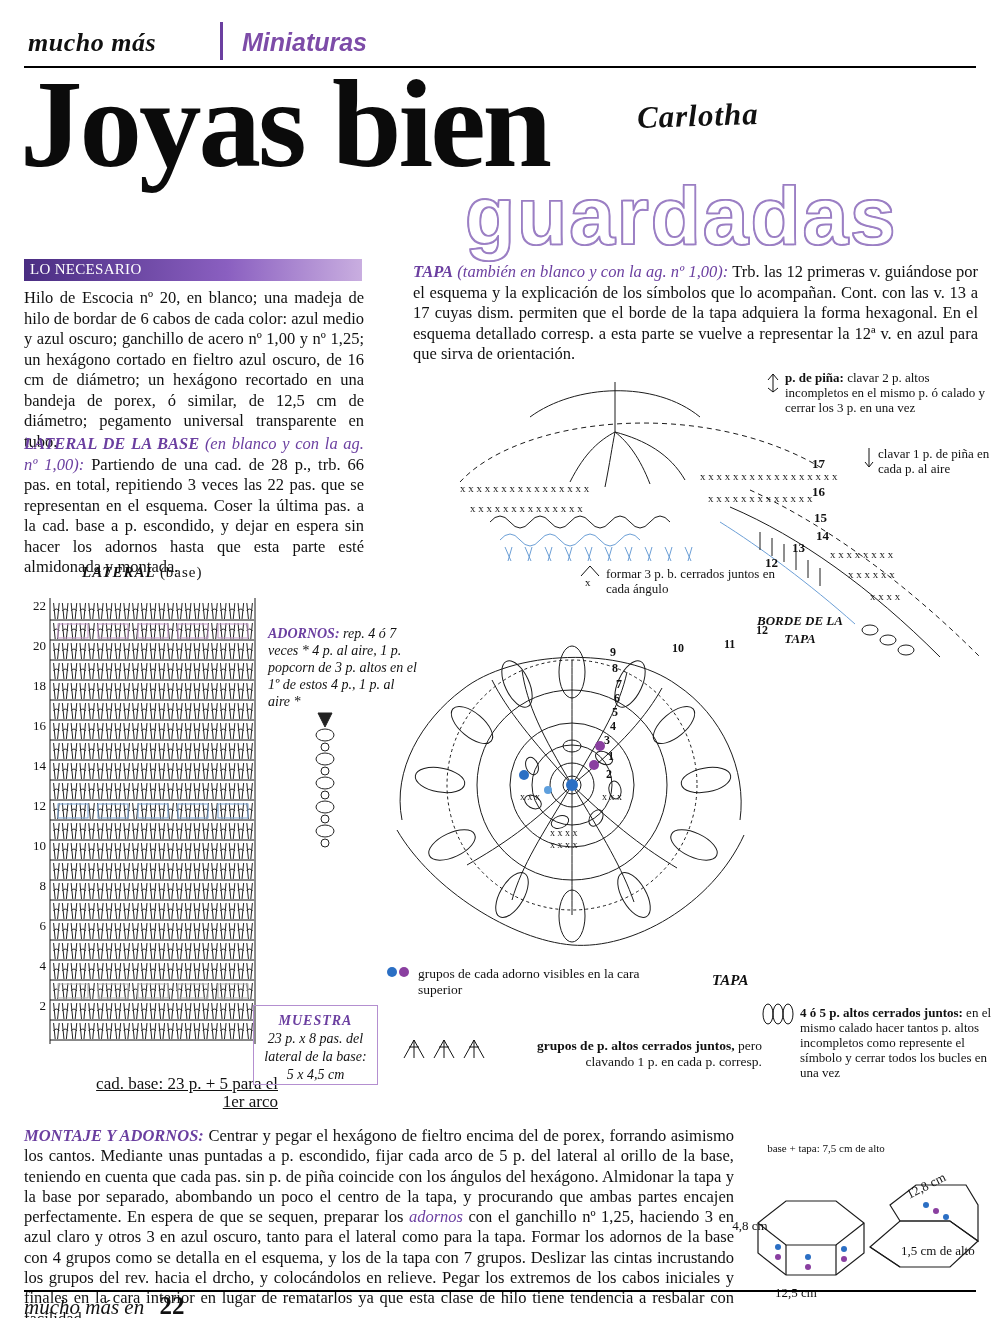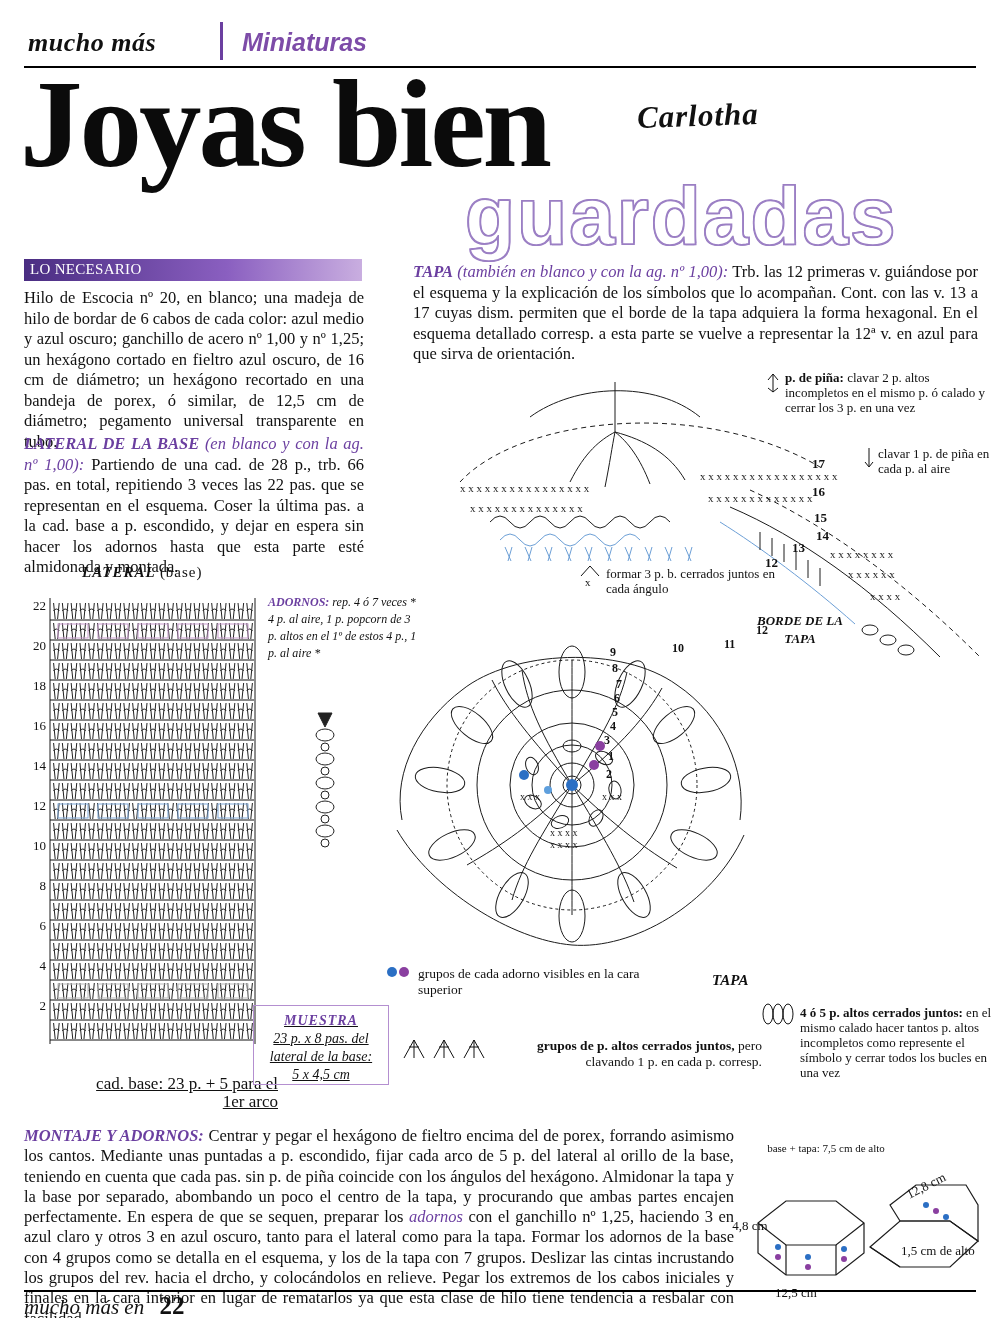--- a/index.html
+++ b/index.html
@@ -83,29 +83,29 @@
     position:absolute;left:0;width:22px;text-align:right;
     font-size:13px;font-family:"Liberation Serif", serif;
   }
   .base-cap{
     position:absolute;left:78px;top:1075px;width:200px;text-align:right;
     font-size:17px;line-height:18px;text-decoration:underline;
   }
 
   
   .adornos{
-    position:absolute;left:268px;top:594px;width:150px;
-    font-size:12px;line-height:17px;font-style:italic;
+    position:absolute;left:268px;top:625px;width:150px;
+    font-size:14px;line-height:17px;font-style:italic;
   }
   .adornos b{color:#6b3fa0;font-style:italic;}
   .muestra{
-    position:absolute;left:253px;top:1005px;width:136px;height:80px;
+    position:absolute;left:253px;top:1005px;width:125px;height:80px;
     border:1px solid #b48fd0;text-align:center;
     font-size:14px;line-height:18px;font-style:italic;
-    padding-top:6px;box-sizing:border-box;color:#111;text-decoration:underline;
+    padding-top:6px;box-sizing:border-box;color:#111;
   }
   .muestra .ttl{font-weight:bold;color:#6b3fa0;letter-spacing:1px;}
 
   .legend-adorno{
     position:absolute;left:383px;top:966px;width:230px;
     font-size:13.5px;line-height:16px;
   }
   .legend-grupos{
     position:absolute;left:492px;top:1038px;width:270px;
     font-size:13.5px;line-height:16px;text-align:right;

